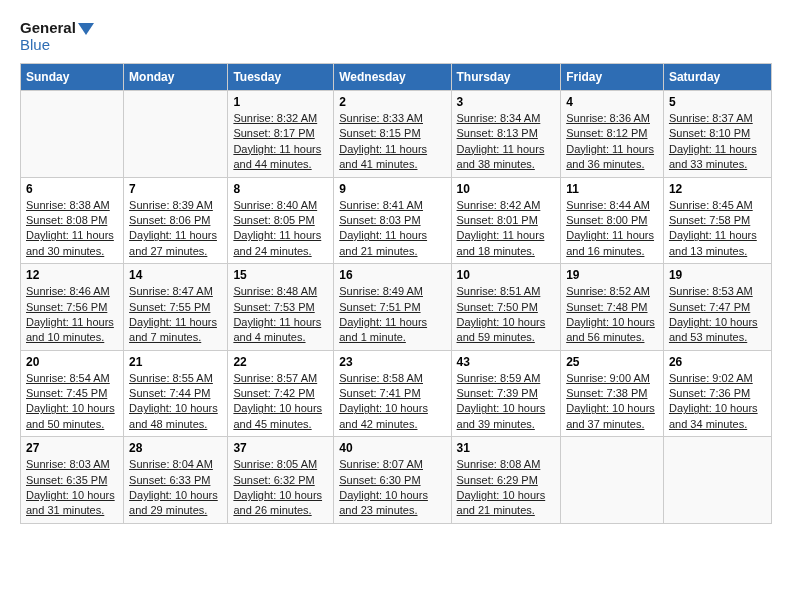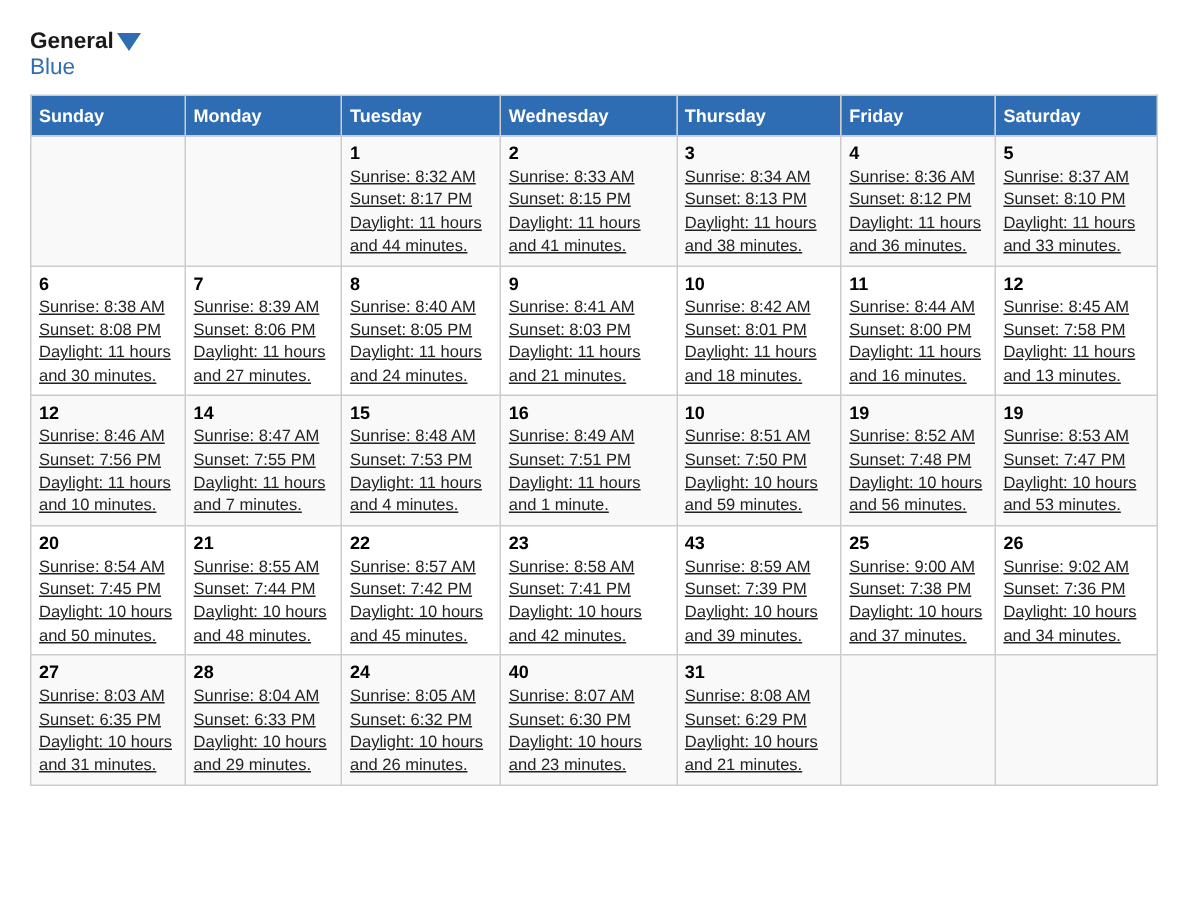--- a/index.html
+++ b/index.html
@@ -223,21 +223,21 @@
       <tr>
         <td>
           <span class="day-num">27</span>
           <div class="day-info">Sunrise: 8:03 AM<br>Sunset: 6:35 PM<br>Daylight: 10 hours and 31 minutes.</div>
         </td>
         <td>
           <span class="day-num">28</span>
           <div class="day-info">Sunrise: 8:04 AM<br>Sunset: 6:33 PM<br>Daylight: 10 hours and 29 minutes.</div>
         </td>
         <td>
-          <span class="day-num">24</span>
+          <span class="day-num">37</span>
           <div class="day-info">Sunrise: 8:05 AM<br>Sunset: 6:32 PM<br>Daylight: 10 hours and 26 minutes.</div>
         </td>
         <td>
           <span class="day-num">40</span>
           <div class="day-info">Sunrise: 8:07 AM<br>Sunset: 6:30 PM<br>Daylight: 10 hours and 23 minutes.</div>
         </td>
         <td>
           <span class="day-num">31</span>
           <div class="day-info">Sunrise: 8:08 AM<br>Sunset: 6:29 PM<br>Daylight: 10 hours and 21 minutes.</div>
         </td>

